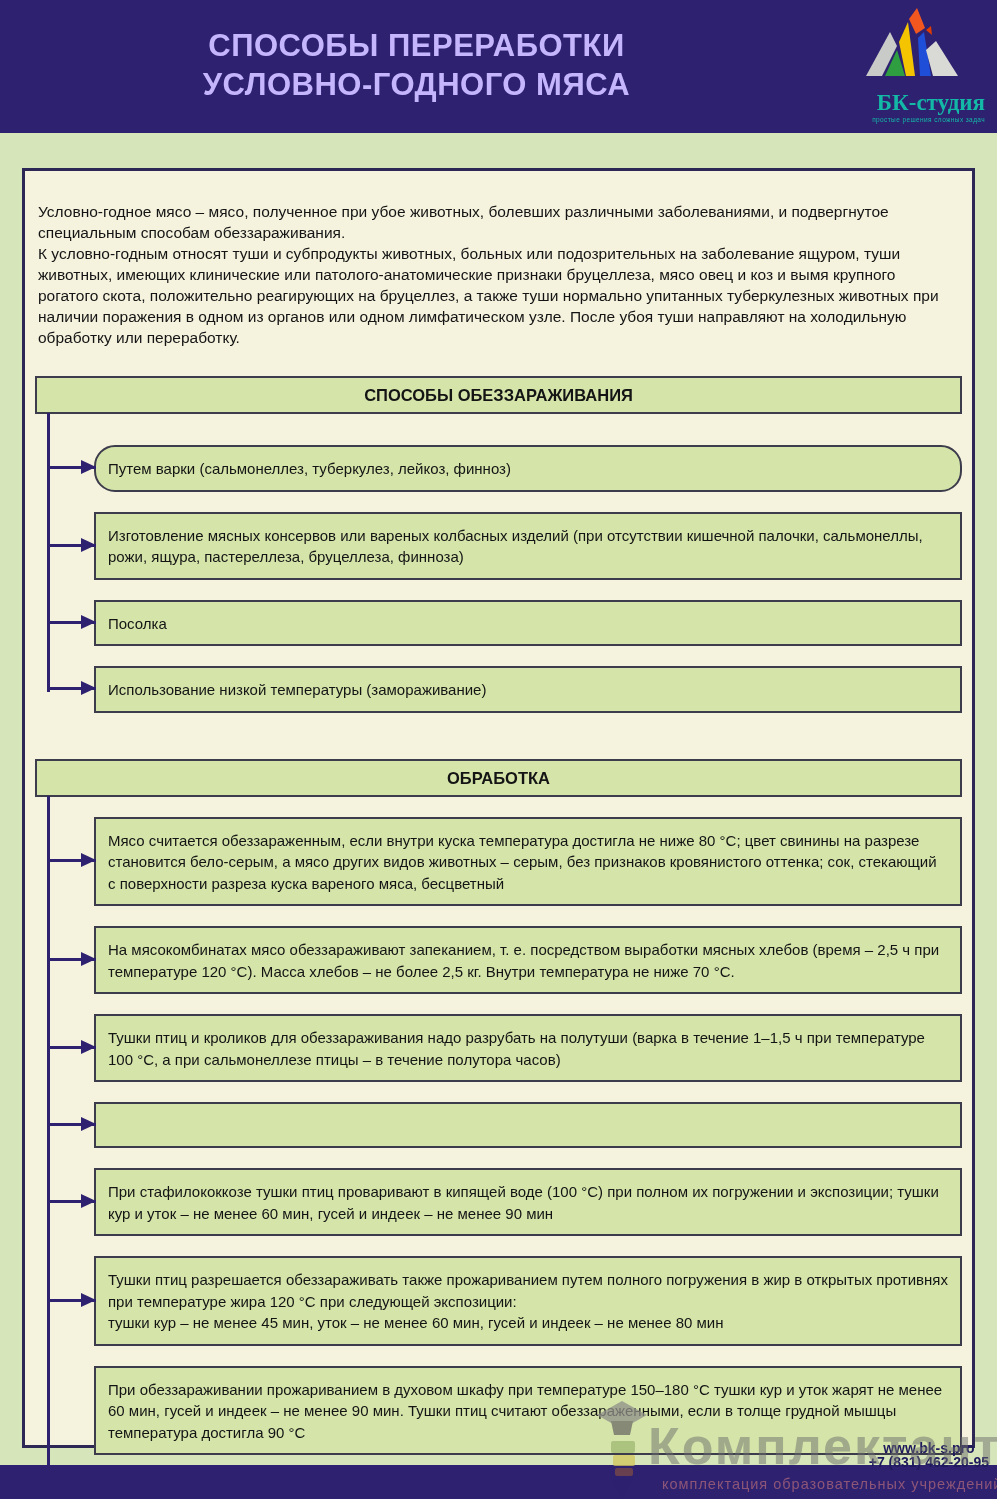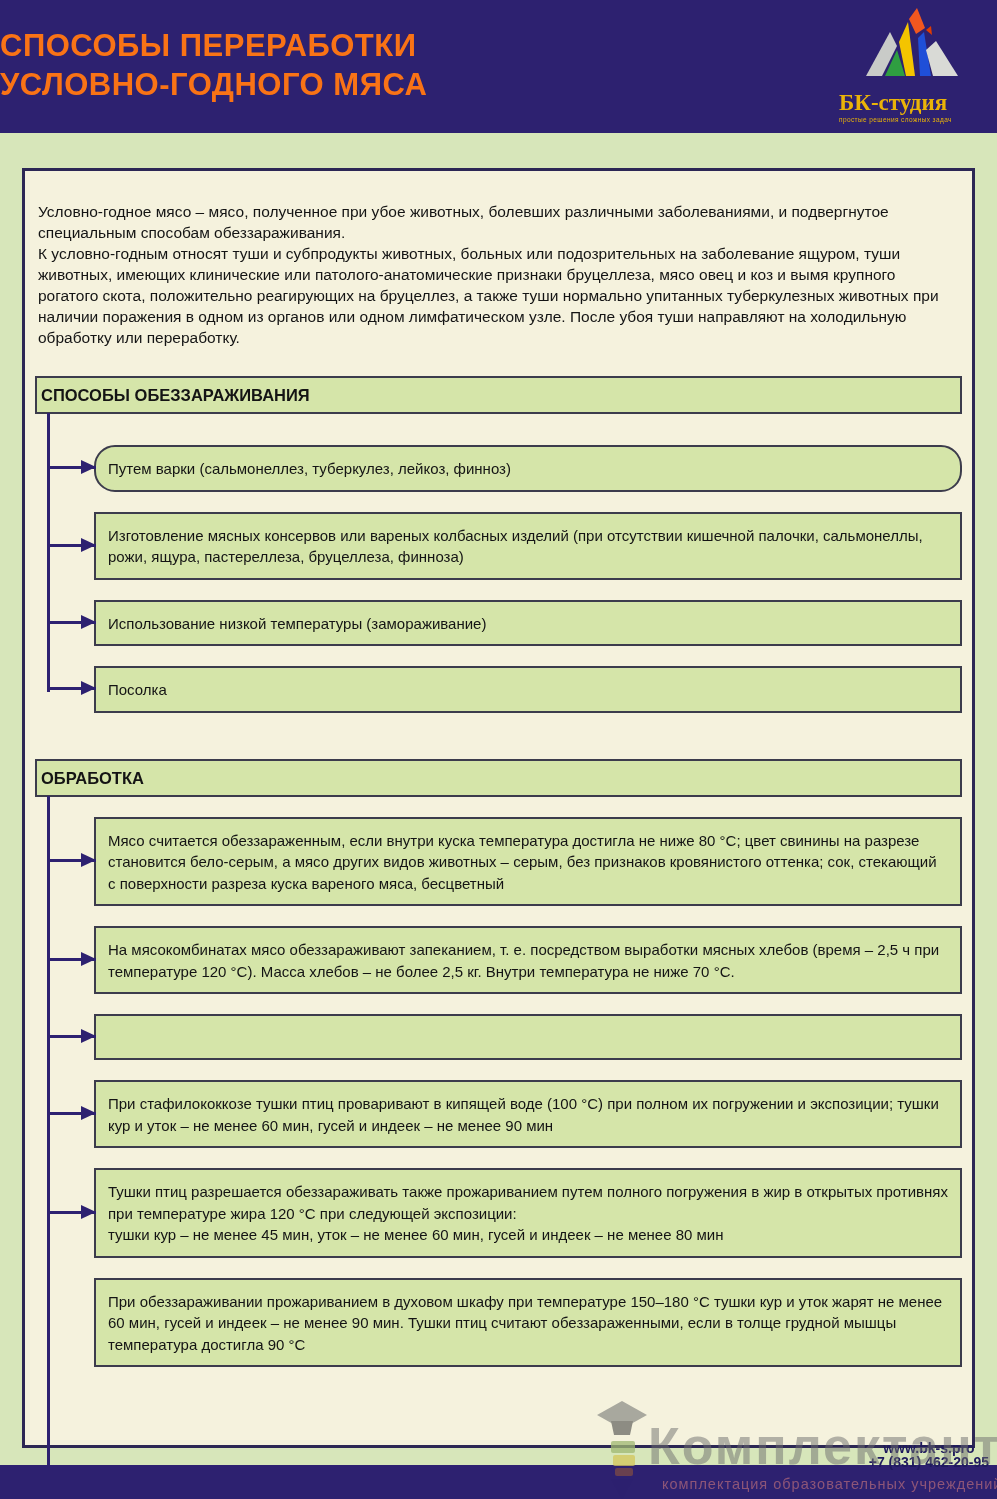--- a/index.html
+++ b/index.html
@@ -7,27 +7,27 @@
     position:relative; width:997px; height:1499px; margin:0 auto;
     background:#d7e6ba; overflow:hidden;
     font-family:"Liberation Sans", sans-serif; color:#141414;
   }
   
   .top-band{
     position:absolute; left:0; top:0; width:997px; height:133px;
     background:#2d2170;
   }
   .title{
-    position:absolute; left:0; top:26px; width:833px; text-align:left;
-    color:#f97316; font-weight:bold; font-size:31px; line-height:39px;
+    position:absolute; left:0; top:26px; width:833px; text-align:center;
+    color:#c4b5fd; font-weight:bold; font-size:31px; line-height:39px;
     letter-spacing:.5px;
   }
   .logo{
     position:absolute; right:12px; top:6px; width:146px; height:122px;
-    text-align:left; color:#eab308;
+    text-align:right; color:#14b8a6;
   }
   .logo svg{display:block; margin:0 auto;}
   .logo-name{
     font-family:"Liberation Serif", serif; font-weight:bold;
     font-size:23px; line-height:24px; margin-top:1px;
   }
   .logo-tagline{font-size:6.5px; line-height:9px; letter-spacing:.4px;}
   
   .content{
     position:absolute; left:22px; top:168px; width:953px; height:1280px;
@@ -35,21 +35,21 @@
     padding:30px 10px 0 10px;
   }
   .intro{margin:0 3px; font-size:15.5px; line-height:21px;}
   .intro + .intro{margin-top:0;}
   
   .tree{position:relative; margin-top:28px;}
   .tree.second{margin-top:46px;}
   .section-header{
     box-sizing:border-box; width:100%;
     background:#d5e5a9; border:2px solid #3c3c4c;
-    text-align:left; font-weight:bold; font-size:16.5px;
+    text-align:center; font-weight:bold; font-size:16.5px;
     padding:8px 4px 7px;
   }
   .item{
     position:relative; box-sizing:border-box;
     margin:20px 0 0 59px;
     background:#d5e5a9; border:2px solid #3c3c4c;
     padding:11px 12px 10px; font-size:15px; line-height:21.5px;
     min-height:46px;
   }
   .item.first{margin-top:31px;border-radius:21px;}
@@ -125,38 +125,42 @@
       <div class="item first">
         <span class="connector"></span>
         <span>Путем варки (сальмонеллез, туберкулез, лейкоз, финноз)</span>
       </div>
       <div class="item">
         <span class="connector"></span>
         <span>Изготовление мясных консервов или вареных колбасных изделий (при отсутствии кишечной палочки, сальмонеллы, рожи, ящура, пастереллеза, бруцеллеза, финноза)</span>
       </div>
       <div class="item">
         <span class="connector"></span>
-        <span>Использование низкой температуры (замораживание)</span>
+        <span>Посолка</span>
       </div>
       <div class="item">
         <span class="connector"></span>
-        <span>Посолка</span>
+        <span>Использование низкой температуры (замораживание)</span>
       </div>
     </section>
 
     <section class="tree second">
       <div class="section-header">ОБРАБОТКА</div>
       <div class="vline" style="top: 37px; height: 738px;"></div>
       <div class="item">
         <span class="connector"></span>
         <span>Мясо считается обеззараженным, если внутри куска температура достигла не ниже 80 °С; цвет свинины на разрезе становится бело-серым, а мясо других видов животных – серым, без признаков кровянистого оттенка; сок, стекающий с поверхности разреза куска вареного мяса, бесцветный</span>
       </div>
       <div class="item">
         <span class="connector"></span>
         <span>На мясокомбинатах мясо обеззараживают запеканием, т. е. посредством выработки мясных хлебов (время – 2,5 ч при температуре 120 °С). Масса хлебов – не более 2,5 кг. Внутри температура не ниже 70 °С.</span>
+      </div>
+      <div class="item">
+        <span class="connector"></span>
+        <span>Тушки птиц и кроликов для обеззараживания надо разрубать на полутуши (варка в течение 1–1,5 ч при температуре 100 °С, а при сальмонеллезе птицы – в течение полутора часов)</span>
       </div>
       <div class="item">
         <span class="connector"></span>
       </div>
       <div class="item">
         <span class="connector"></span>
         <span>При стафилококкозе тушки птиц проваривают в кипящей воде (100 °С) при полном их погружении и экспозиции; тушки кур и уток – не менее 60 мин, гусей и индеек – не менее 90 мин</span>
       </div>
       <div class="item">
         <span class="connector"></span>

